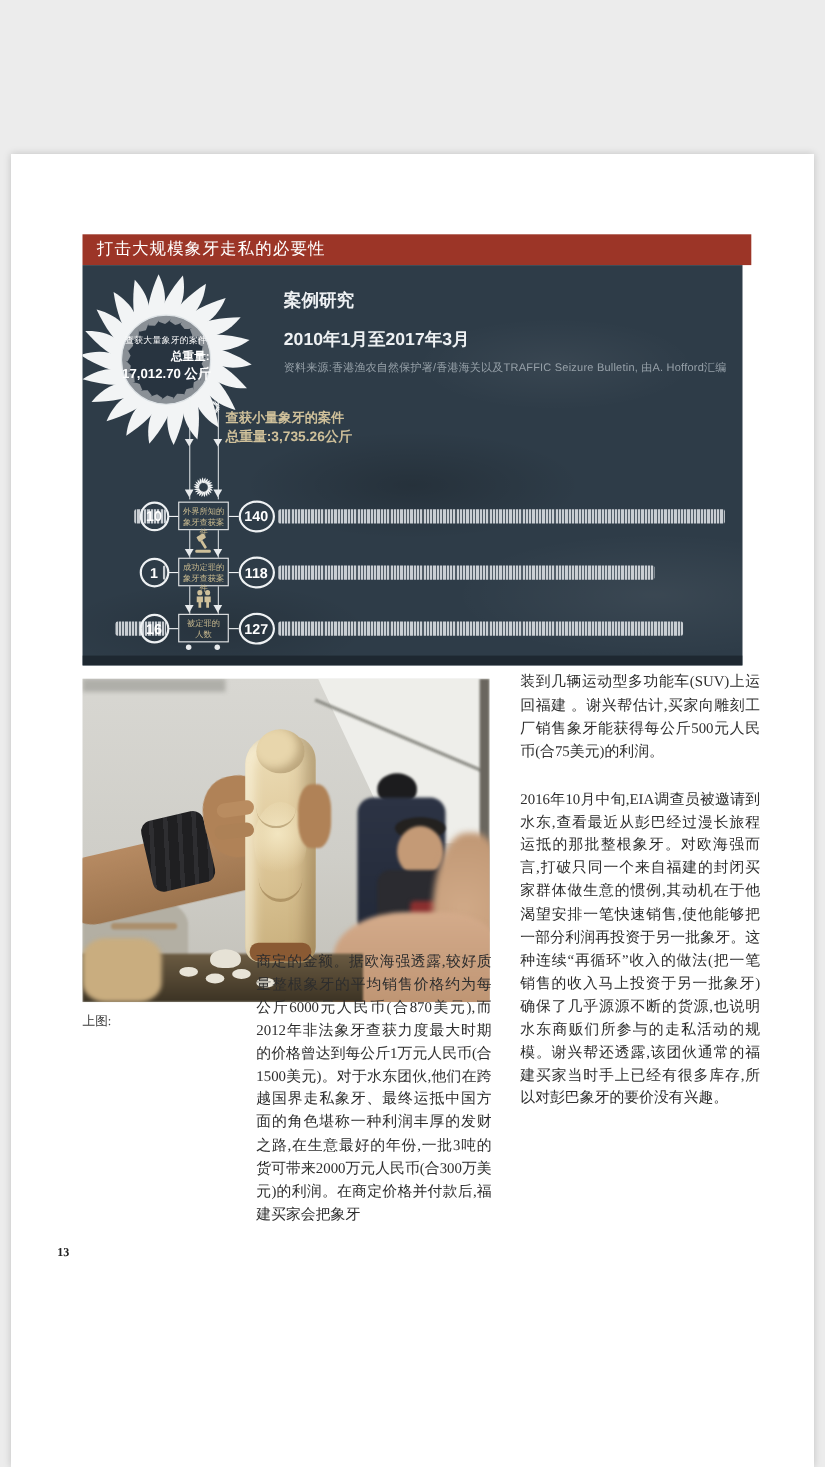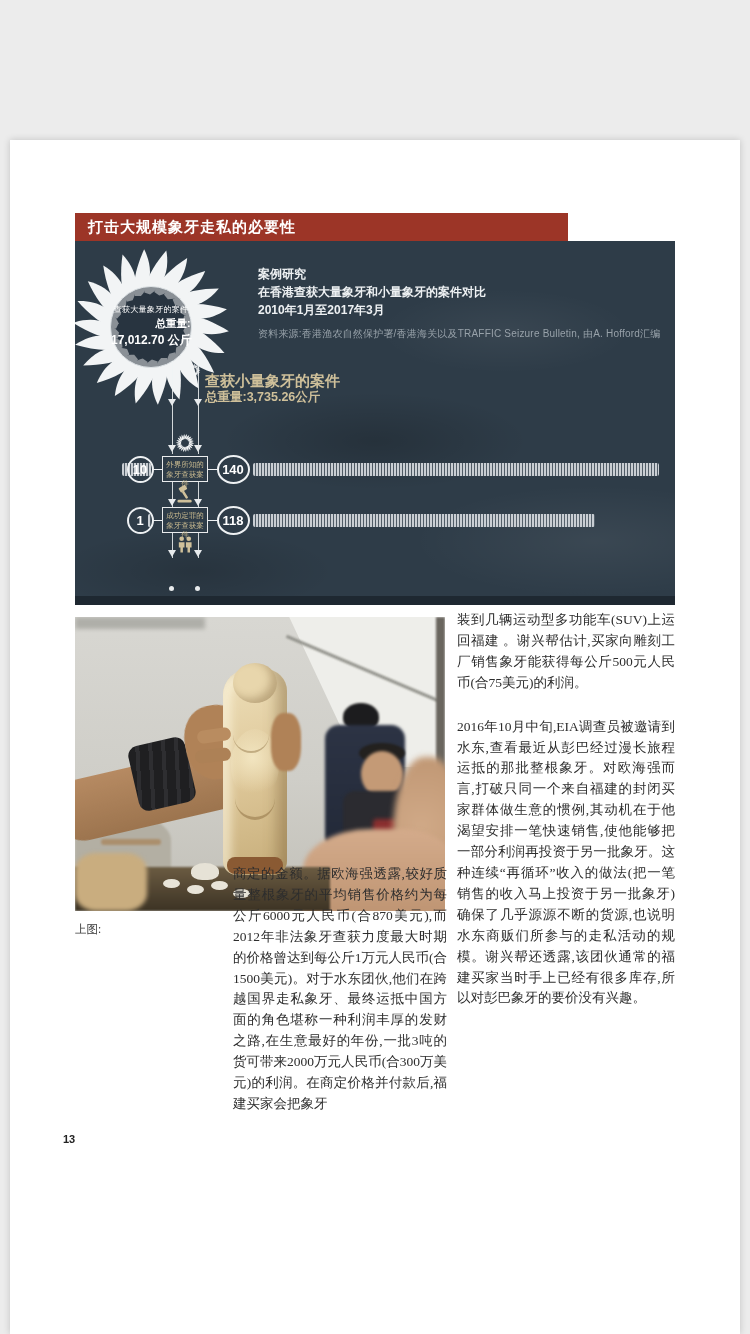--- a/index.html
+++ b/index.html
@@ -3,44 +3,44 @@
 <meta charset="utf-8">
 <style>
   html,body{margin:0;padding:0;background:#e9e9e9;}
   .canvas{position:relative;width:750px;height:1334px;background:#ececec;overflow:hidden;
           font-family:"Liberation Sans",sans-serif;}
   .abs{position:absolute;}
   .sheet{position:absolute;left:10px;right:10px;top:140px;bottom:0;background:#ffffff;
          box-shadow:0 0 7px rgba(0,0,0,0.18);}
 
   
-  .banner{left:75px;top:213px;width:493px;height:28px;background:#9c3527;color:#fff;
-          font-size:15px;font-weight:bold;line-height:28px;padding-left:13px;box-sizing:border-box;
+  .banner{left:75px;top:213px;width:608px;height:28px;background:#9c3527;color:#fff;
+          font-size:15px;font-weight:normal;line-height:28px;padding-left:13px;box-sizing:border-box;
           letter-spacing:1px;}
 
   
   .ig{left:75px;top:241px;width:600px;height:364px;background:#2e3c48;overflow:hidden;
       color:#e9edef;}
   .ig-texture{left:0;top:0;width:600px;height:364px;
       background:
         radial-gradient(180px 60px at 430px 90px, rgba(255,255,255,0.05), transparent 70%),
         radial-gradient(260px 80px at 520px 300px, rgba(255,255,255,0.06), transparent 70%),
         radial-gradient(220px 70px at 300px 200px, rgba(0,0,0,0.18), transparent 70%),
         radial-gradient(200px 60px at 120px 330px, rgba(0,0,0,0.14), transparent 70%);}
   .ig-bottomband{left:0;bottom:0;width:600px;height:9px;background:#1e2831;}
-  .ig-title{left:183px;color:#eef1f3;font-weight:bold;font-size:12px;line-height:18px;white-space:nowrap;}
+  .ig-title{left:183px;color:#eef1f3;font-weight:bold;font-size:16px;line-height:18px;white-space:nowrap;}
   .ig-source{left:183px;top:86px;font-size:10px;color:#97a1a9;letter-spacing:.2px;white-space:nowrap;}
   .spiral-wrap{left:-10px;top:0px;width:172px;height:172px;}
   .big-circle{left:35px;top:45px;width:82px;height:82px;border:1.5px solid #dfe4e7;border-radius:50%;
       background:rgba(33,44,55,0.5);box-sizing:border-box;text-align:center;color:#fff;}
   .bc1{font-size:8px;margin-top:17px;letter-spacing:.3px;}
   .bc2{font-size:10.5px;font-weight:bold;margin-top:2px;margin-left:44px;}
   .bc3{font-size:12px;font-weight:bold;margin-top:1px;white-space:nowrap;}
   .small-seizure{left:130px;top:131px;color:#cfc09a;font-weight:bold;line-height:17px;white-space:nowrap;}
-  .ss1{font-size:15px;} .ss2{font-size:12.5px;}
+  .ss1{font-size:12px;} .ss2{font-size:12.5px;}
   .vline{width:1.5px;background:rgba(240,243,245,0.85);}
   .arrowdown{width:0;height:0;border-left:4.5px solid transparent;border-right:4.5px solid transparent;
       border-top:7px solid #e8ebed;}
   .dot{width:5px;height:5px;border-radius:50%;background:#e8ebed;}
   .ig-row{left:0;width:624px;height:40px;}
   .lbar,.rbar{height:13px;border-radius:2px;
       background:repeating-linear-gradient(90deg,#c9ced3 0 2px,rgba(201,206,211,0.22) 2px 3px);}
   .lbar{right:548px;top:13.5px;}
   .rbar{left:178px;top:13.5px;}
   .lcircle{left:51.5px;top:6.5px;width:27px;height:27px;}
@@ -55,39 +55,38 @@
   
   .photo{left:75px;top:617px;width:370px;height:294px;background:linear-gradient(180deg,#d8d7d2 0%,#cfcec8 55%,#c2c0b8 100%);overflow:hidden;}
   .ph{position:absolute;}
 
   
   .caption{left:75px;top:921px;width:152px;font-family:"Liberation Serif",serif;font-size:11.5px;
       line-height:16.8px;color:#3a3a3a;text-align:justify;}
   .bodycol{font-family:"Liberation Serif",serif;font-size:13.5px;line-height:20.9px;color:#2d2d2d;
       text-align:justify;}
   .colmid{left:233px;top:864px;width:214px;}
-  .colright{left:457px;top:610px;width:218px;}
+  .colright{left:473px;top:610px;width:218px;}
   .colright p{margin:0 0 23px 0;}
-  .pagenum{left:63px;top:1133px;font-size:11px;font-weight:bold;color:#222;}
+  .pagenum{left:52px;top:1133px;font-size:11px;font-weight:bold;color:#222;font-family:Liberation Serif, serif;}
 </style>
 </head>
 <body>
 
 <div class="canvas">
   <div class="sheet"></div>
 
   <div class="abs banner">
     <span>打击大规模象牙走私的必要性</span>
   </div>
 
   <div class="abs ig">
     <div class="abs ig-texture"></div>
 
     <div class="abs ig-title" style="top:24px;">案例研究</div>
-    <div class="abs ig-title" style="top:42px;">在香港查获大量象牙和小量象牙的案件对比</div>
     <div class="abs ig-title" style="top:60px;">2010年1月至2017年3月</div>
     <div class="abs ig-source">资料来源:香港渔农自然保护署/香港海关以及TRAFFIC Seizure Bulletin, 由A. Hofford汇编</div>
 
     <div class="abs spiral-wrap">
       <svg width="172" height="172" viewBox="-90 -90 180 180">
         <defs>
           <path id="tusk" d="M -1 -34 C 12 -42 20 -58 16 -80 C 4 -66 -6 -50 -7 -36 Z" fill="#f2f4f5"></path>
         </defs>
         <g class="spiral-fill">
             <use href="#tusk" transform="rotate(0.00)"></use>
@@ -237,20 +236,32 @@
       <div class="abs conn" style="left:78px;"></div>
       <div class="abs labelbox">
         <div>成功定罪的</div>
         <div>象牙查获案件</div>
       </div>
       <div class="abs conn" style="left:133px;"></div>
       <div class="abs rcircle numcircle">118</div>
       <div class="abs rbar" style="width: 342.2px;"></div>
     </div>
 
+    <div class="abs ig-row" style="top:310px;">
+      <div class="abs lbar" style="width: 46.4px;"></div>
+      <div class="abs lcircle numcircle">16</div>
+      <div class="abs conn" style="left:78px;"></div>
+      <div class="abs labelbox">
+        <div>被定罪的</div>
+        <div>人数</div>
+      </div>
+      <div class="abs conn" style="left:133px;"></div>
+      <div class="abs rcircle numcircle">127</div>
+      <div class="abs rbar" style="width: 368.3px;"></div>
+    </div>
 
     <div class="abs ig-bottomband"></div>
   </div>
 
   <div class="abs photo">
     <div class="ph" style="right:0;top:0;width:190px;height:150px;background:#eeeeea;clip-path:polygon(18% 0,100% 0,100% 100%,55% 100%);"></div>
     <div class="ph" style="left:205px;top:50px;width:165px;height:2.5px;background:#8f8f88;transform:rotate(23deg);filter:blur(1px);"></div>
     <div class="ph" style="right:0;top:0;width:9px;height:230px;background:#6a665f;filter:blur(1px);"></div>
     <div class="ph" style="left:0;top:0;width:130px;height:12px;background:#9a9a94;opacity:.65;filter:blur(2px);"></div>
 

